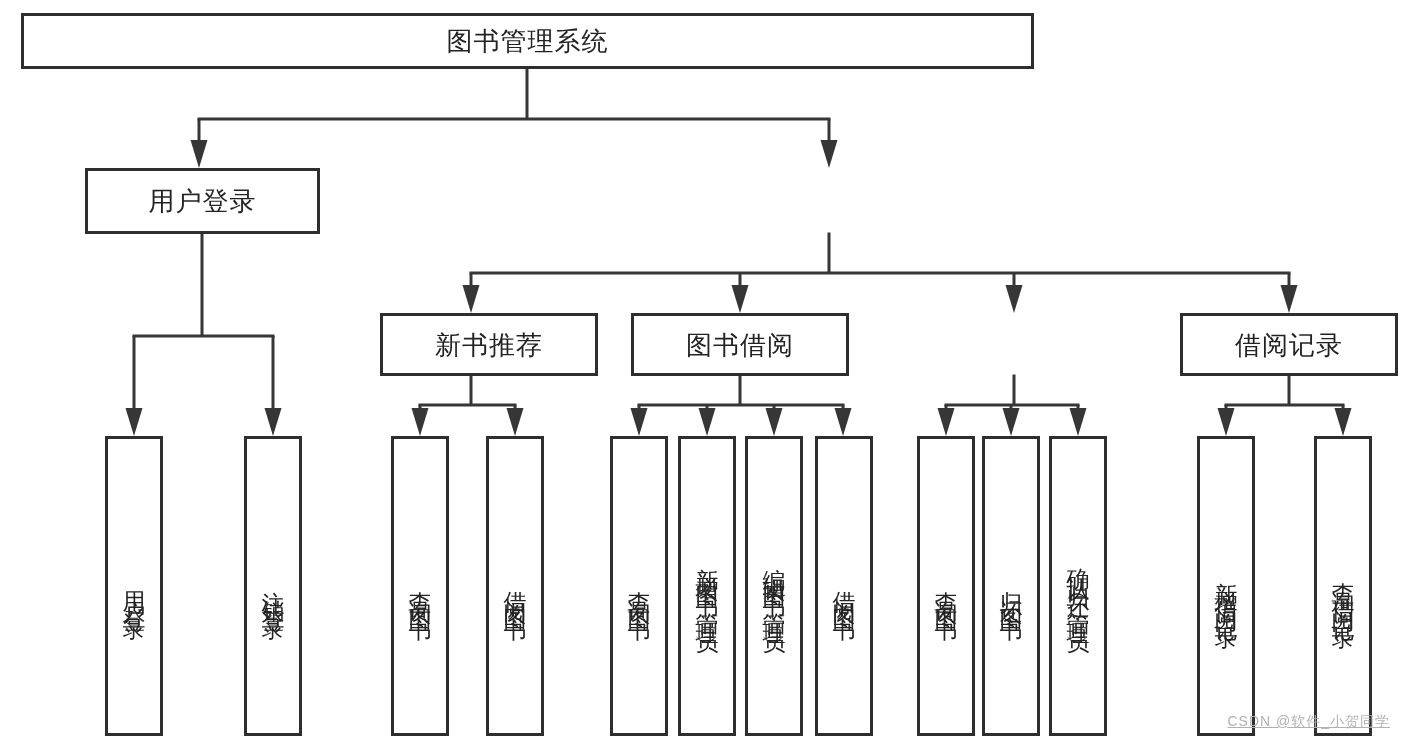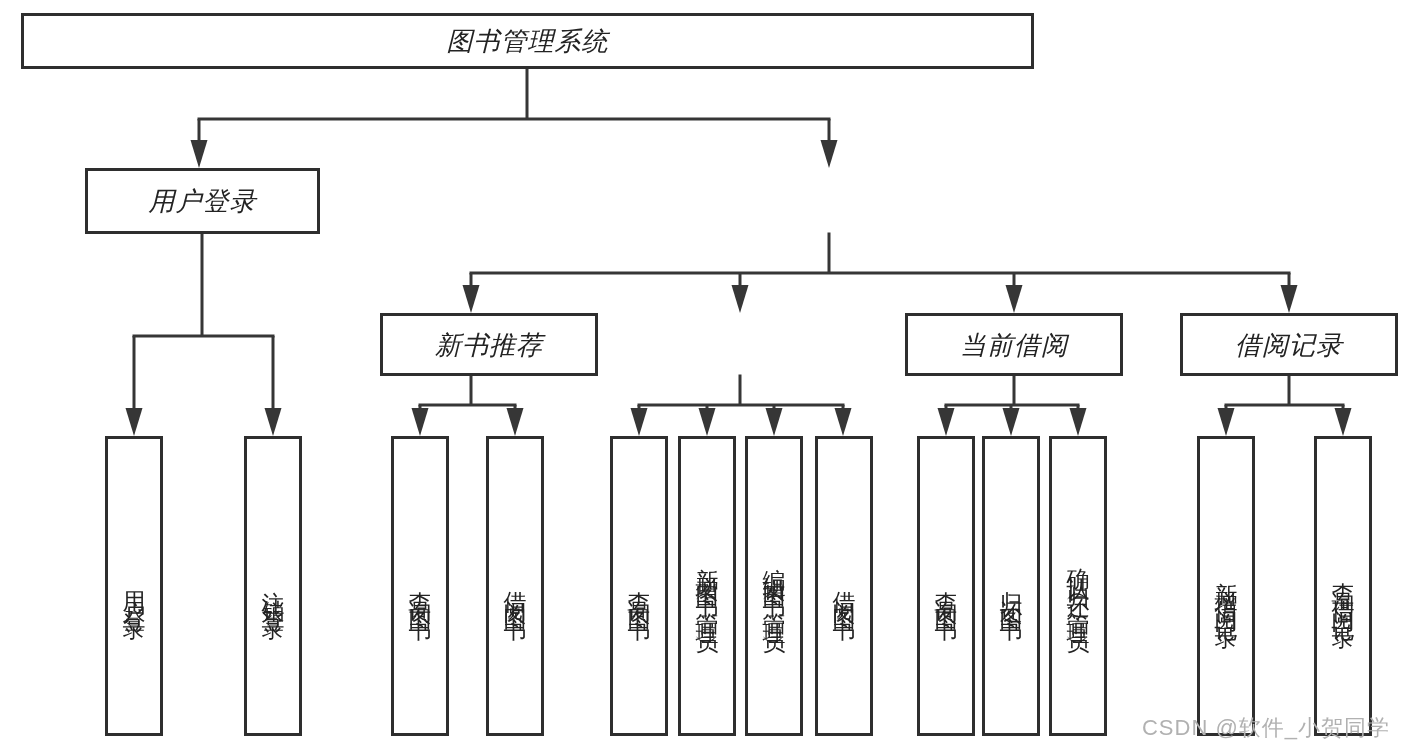--- a/index.html
+++ b/index.html
@@ -21,41 +21,42 @@
     position: absolute;
     box-sizing: border-box;
     border: 3px solid #2e2e2e;
     background: #ffffff;
     display: flex;
     align-items: center;
     justify-content: center;
     color: #232323;
     z-index: 2;
   }
-  .node.h { font-size: 26px; line-height: 1; letter-spacing: 1px; font-style: italic; }
+  .node.h { font-size: 26px; line-height: 1; letter-spacing: 1px; }
   .node.v {
     top: 436px;
     height: 300px;
     width: 58px;
     font-size: 23px;
     line-height: 1;
     writing-mode: vertical-rl;
     text-orientation: mixed;
     letter-spacing: 9px;
   }
   .node.v .lbl { margin-top: 9px; } 
   #watermark {
     position: absolute;
     top: 713px;
     right: 15px;
-    font-size: 22px;
+    font-size: 14px;
     letter-spacing: 1px;
     color: #b1b1b1;
     z-index: 3;
     white-space: nowrap;
+    text-decoration: underline;
   }
 </style>
 </head>
 <body>
 
 <div id="canvas">
 
   <svg id="wires" viewBox="0 0 1405 747" xmlns="http://www.w3.org/2000/svg">
       <path d="M527 69 V119 M199 119 H829" stroke="#363636" stroke-width="3" fill="none" stroke-linecap="square"></path>
       <line x1="199" y1="119" x2="199" y2="150" stroke="#363636" stroke-width="3"></line>
@@ -108,22 +109,22 @@
     <span class="lbl">图书管理系统</span>
   </div>
 
   <div class="node h" style="left:85px; top:168px; width:235px; height:66px">
     <span class="lbl">用户登录</span>
   </div>
 
   <div class="node h" style="left:380px; top:313px; width:218px; height:63px">
     <span class="lbl">新书推荐</span>
   </div>
-  <div class="node h" style="left:905px; top:313px; width:218px; height:63px">
-    <span class="lbl">当前借阅</span>
+  <div class="node h" style="left:631px; top:313px; width:218px; height:63px">
+    <span class="lbl">图书借阅</span>
   </div>
   <div class="node h" style="left:1180px; top:313px; width:218px; height:63px">
     <span class="lbl">借阅记录</span>
   </div>
 
   <div class="node v" style="left:105px">
     <span class="lbl">用户登录</span>
   </div>
   <div class="node v" style="left:244px">
     <span class="lbl">注销登录</span>

